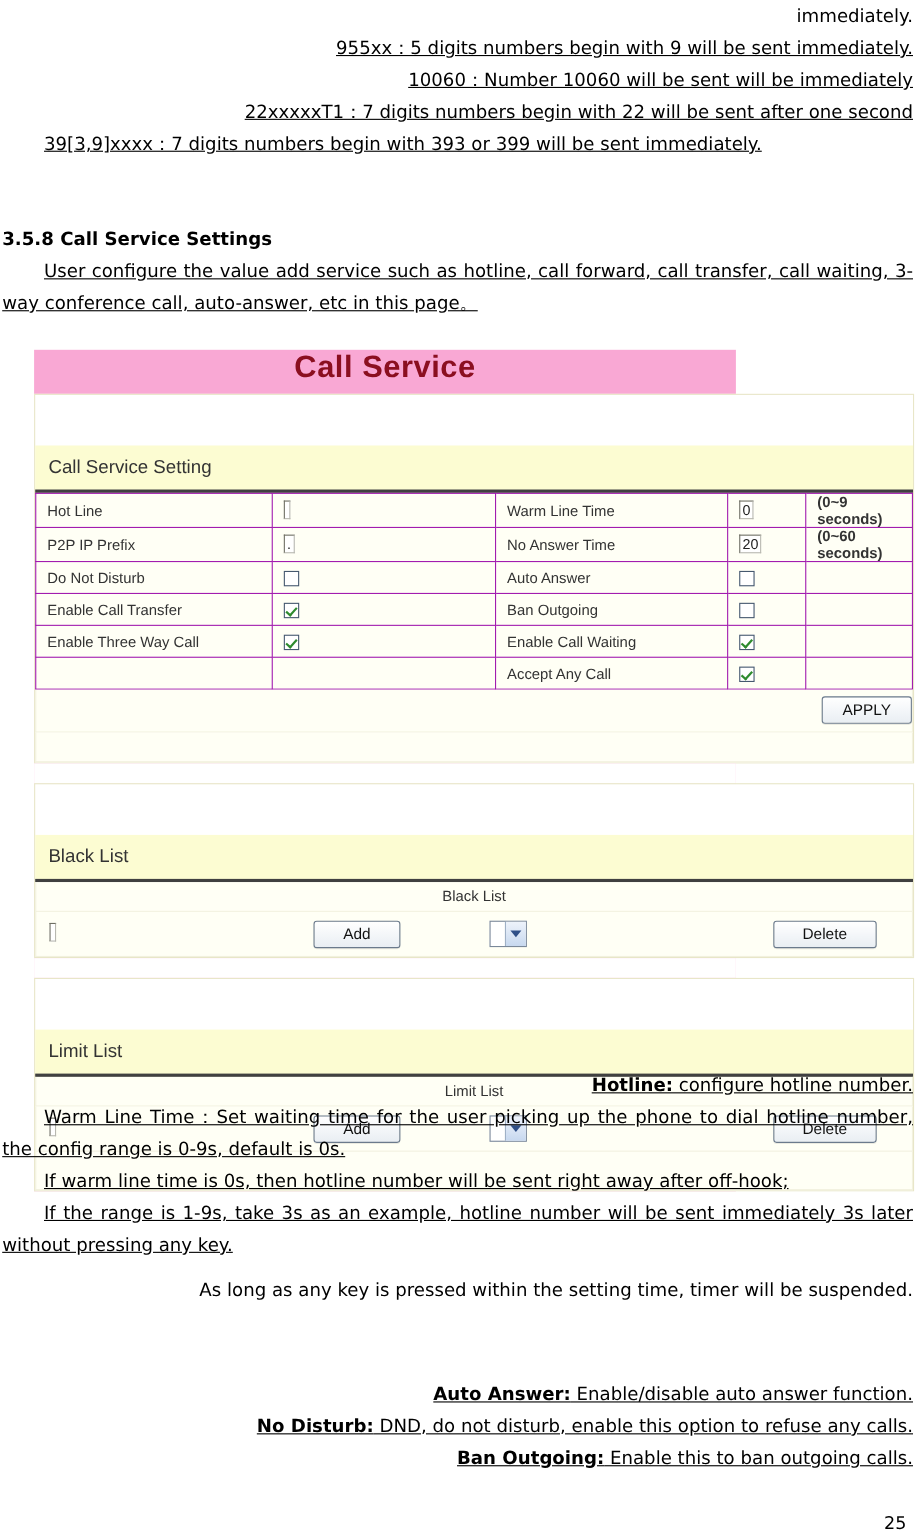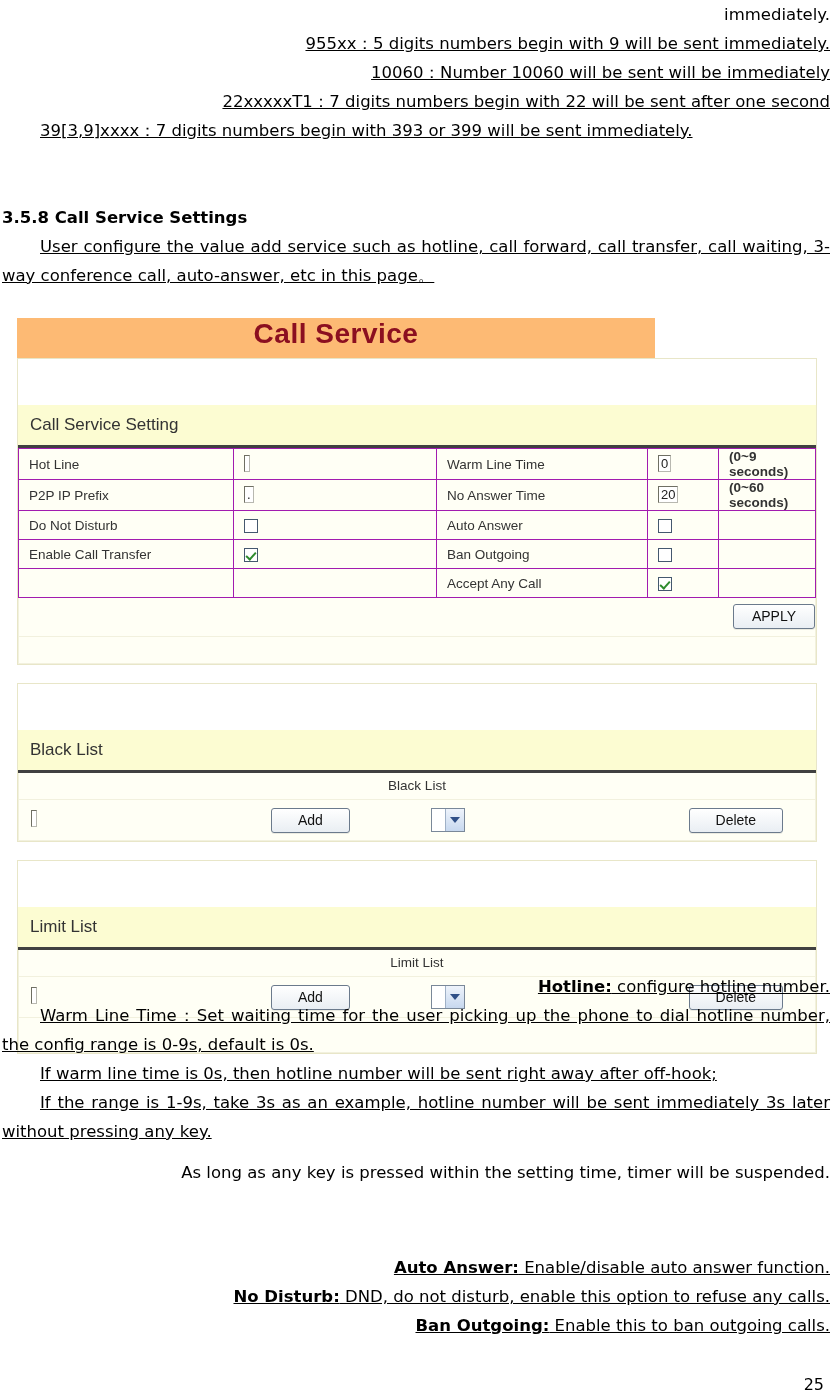--- a/index.html
+++ b/index.html
@@ -35,25 +35,25 @@
     margin:0;
     font-size:16.5px;
     font-weight:bold;
     line-height:29px;
   }
   b.lead{font-weight:bold;}
 
   
   .shot{
     position:absolute;
-    left:17px;
+    left:31px;
     top:318px;
     width:638px;
     font-family:"Liberation Sans", sans-serif;
-    background:#fdba74;
+    background:#f9a8d4;
   }
   .shot-title{
     text-align:center;
     color:#8B0F20;
     font-size:28px;
     font-weight:bold;
     font-family:"Liberation Sans", sans-serif;
     letter-spacing:.5px;
     padding-bottom:8px;
   }
@@ -268,20 +268,31 @@
           <td class="ctl">
             <span class="cbx on"></span>
           </td>
           <td class="lbl2">Ban Outgoing</td>
           <td class="ctl2">
             <span class="cbx"></span>
           </td>
           <td class="hint"></td>
         </tr>
         <tr>
+          <td class="lbl">Enable Three Way Call</td>
+          <td class="ctl">
+            <span class="cbx on"></span>
+          </td>
+          <td class="lbl2">Enable Call Waiting</td>
+          <td class="ctl2">
+            <span class="cbx on"></span>
+          </td>
+          <td class="hint"></td>
+        </tr>
+        <tr>
           <td class="lbl"></td>
           <td class="ctl"></td>
           <td class="lbl2">Accept Any Call</td>
           <td class="ctl2">
             <span class="cbx on"></span>
           </td>
           <td class="hint"></td>
         </tr>
       </tbody>
         </table>

